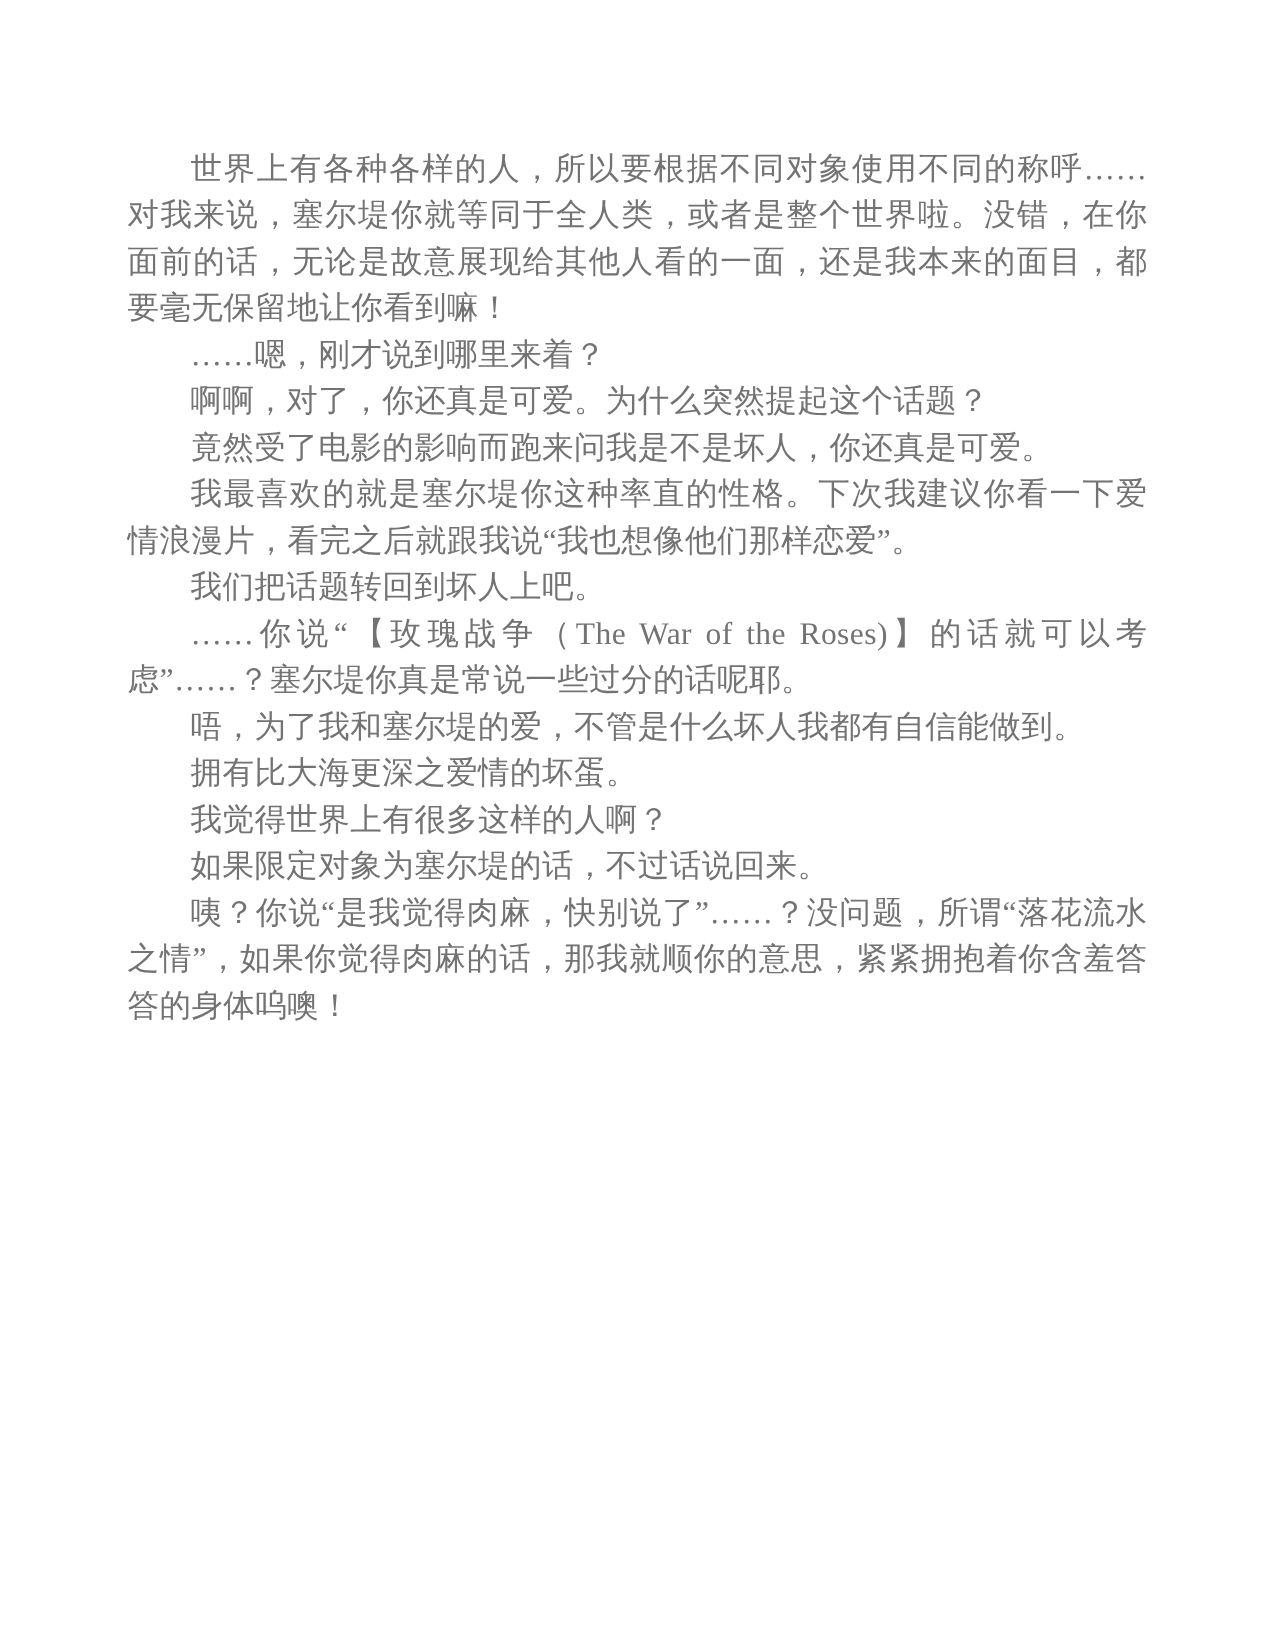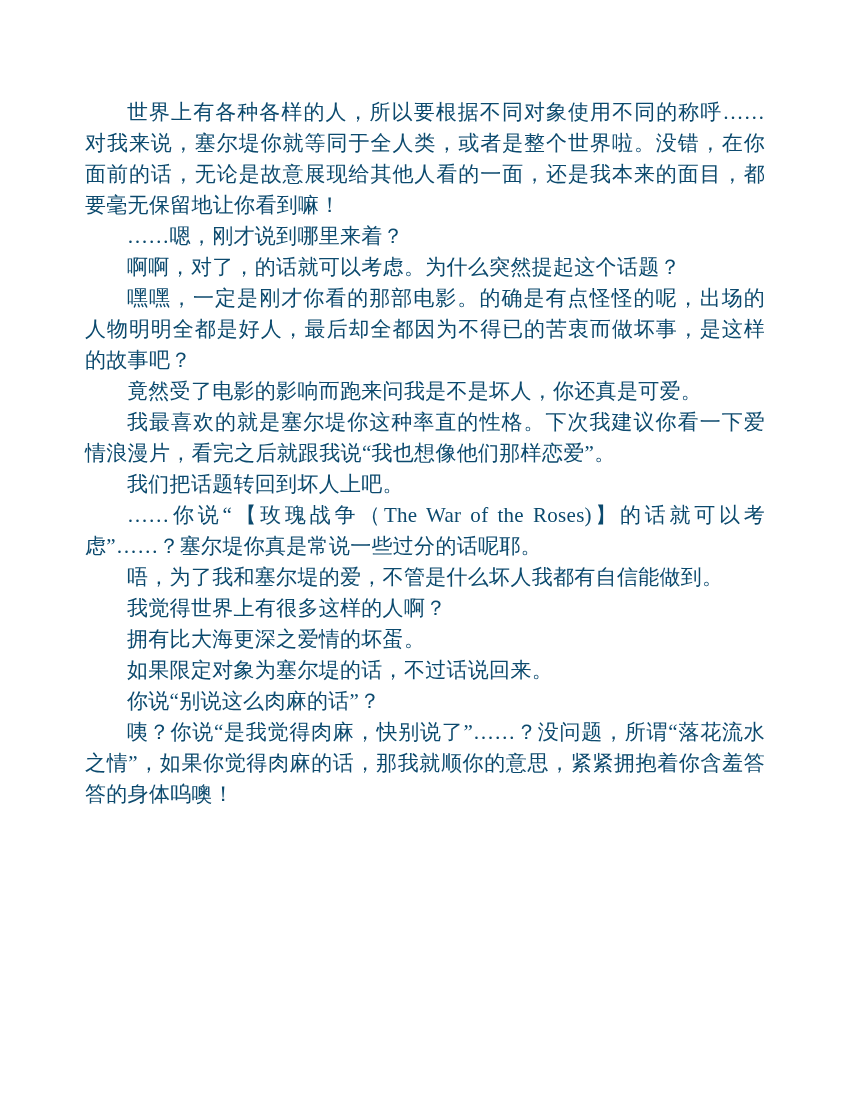--- a/index.html
+++ b/index.html
@@ -18,38 +18,36 @@
     height: 1100px;
     padding: 97px 85px 0 85px;
     overflow: hidden;
     background: #ffffff;
   }
   .page p {
     margin: 0;
     padding: 0;
     font-size: 21px;
     line-height: 31px;
-    color: #0c4a6e;
+    color: #737373;
     text-align: justify;
     text-justify: inter-character;
     text-indent: 2em;
     letter-spacing: 0.3px;
   }
 </style>
 </head>
 <body>
 
 <div class="page">
   <p>世界上有各种各样的人，所以要根据不同对象使用不同的称呼……对我来说，塞尔堤你就等同于全人类，或者是整个世界啦。没错，在你面前的话，无论是故意展现给其他人看的一面，还是我本来的面目，都要毫无保留地让你看到嘛！</p>
   <p>……嗯，刚才说到哪里来着？</p>
-  <p>啊啊，对了，的话就可以考虑。为什么突然提起这个话题？</p>
-  <p>嘿嘿，一定是刚才你看的那部电影。的确是有点怪怪的呢，出场的人物明明全都是好人，最后却全都因为不得已的苦衷而做坏事，是这样的故事吧？</p>
+  <p>啊啊，对了，你还真是可爱。为什么突然提起这个话题？</p>
   <p>竟然受了电影的影响而跑来问我是不是坏人，你还真是可爱。</p>
   <p>我最喜欢的就是塞尔堤你这种率直的性格。下次我建议你看一下爱情浪漫片，看完之后就跟我说“我也想像他们那样恋爱”。</p>
   <p>我们把话题转回到坏人上吧。</p>
   <p>……你说“【玫瑰战争（The War of the Roses)】的话就可以考虑”……？塞尔堤你真是常说一些过分的话呢耶。</p>
   <p>唔，为了我和塞尔堤的爱，不管是什么坏人我都有自信能做到。</p>
+  <p>拥有比大海更深之爱情的坏蛋。</p>
   <p>我觉得世界上有很多这样的人啊？</p>
-  <p>拥有比大海更深之爱情的坏蛋。</p>
   <p>如果限定对象为塞尔堤的话，不过话说回来。</p>
-  <p>你说“别说这么肉麻的话”？</p>
   <p>咦？你说“是我觉得肉麻，快别说了”……？没问题，所谓“落花流水之情”，如果你觉得肉麻的话，那我就顺你的意思，紧紧拥抱着你含羞答答的身体呜噢！</p>
 </div>
 
 </body></html>

